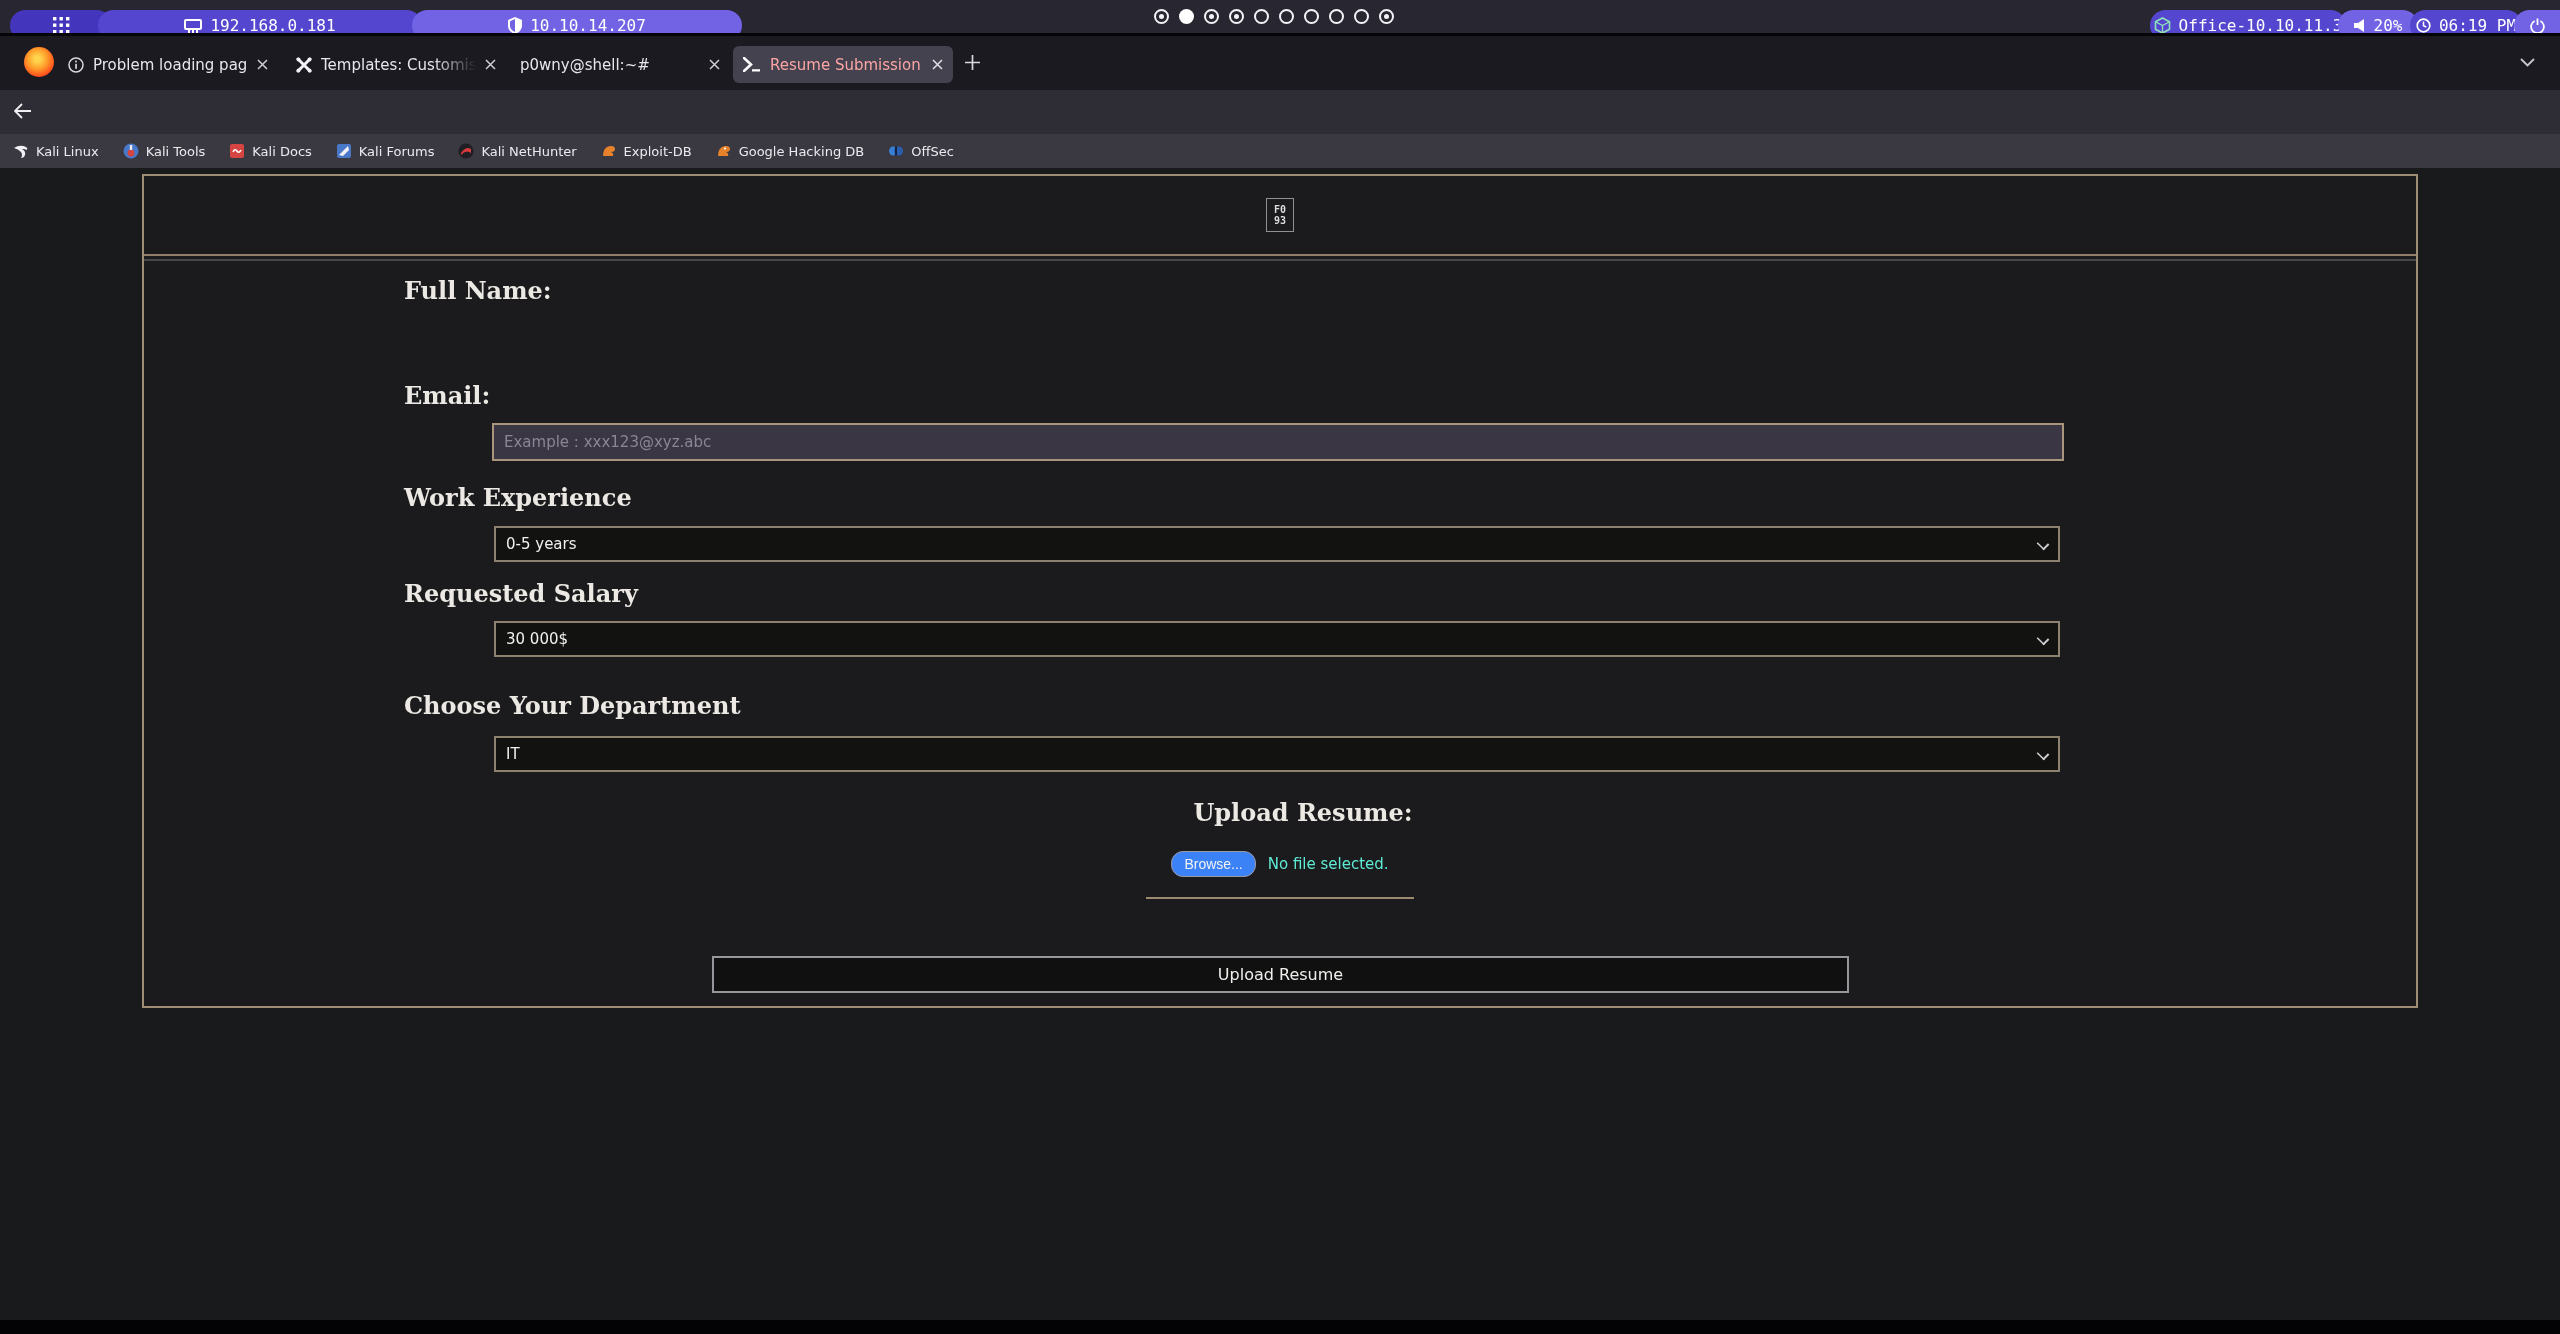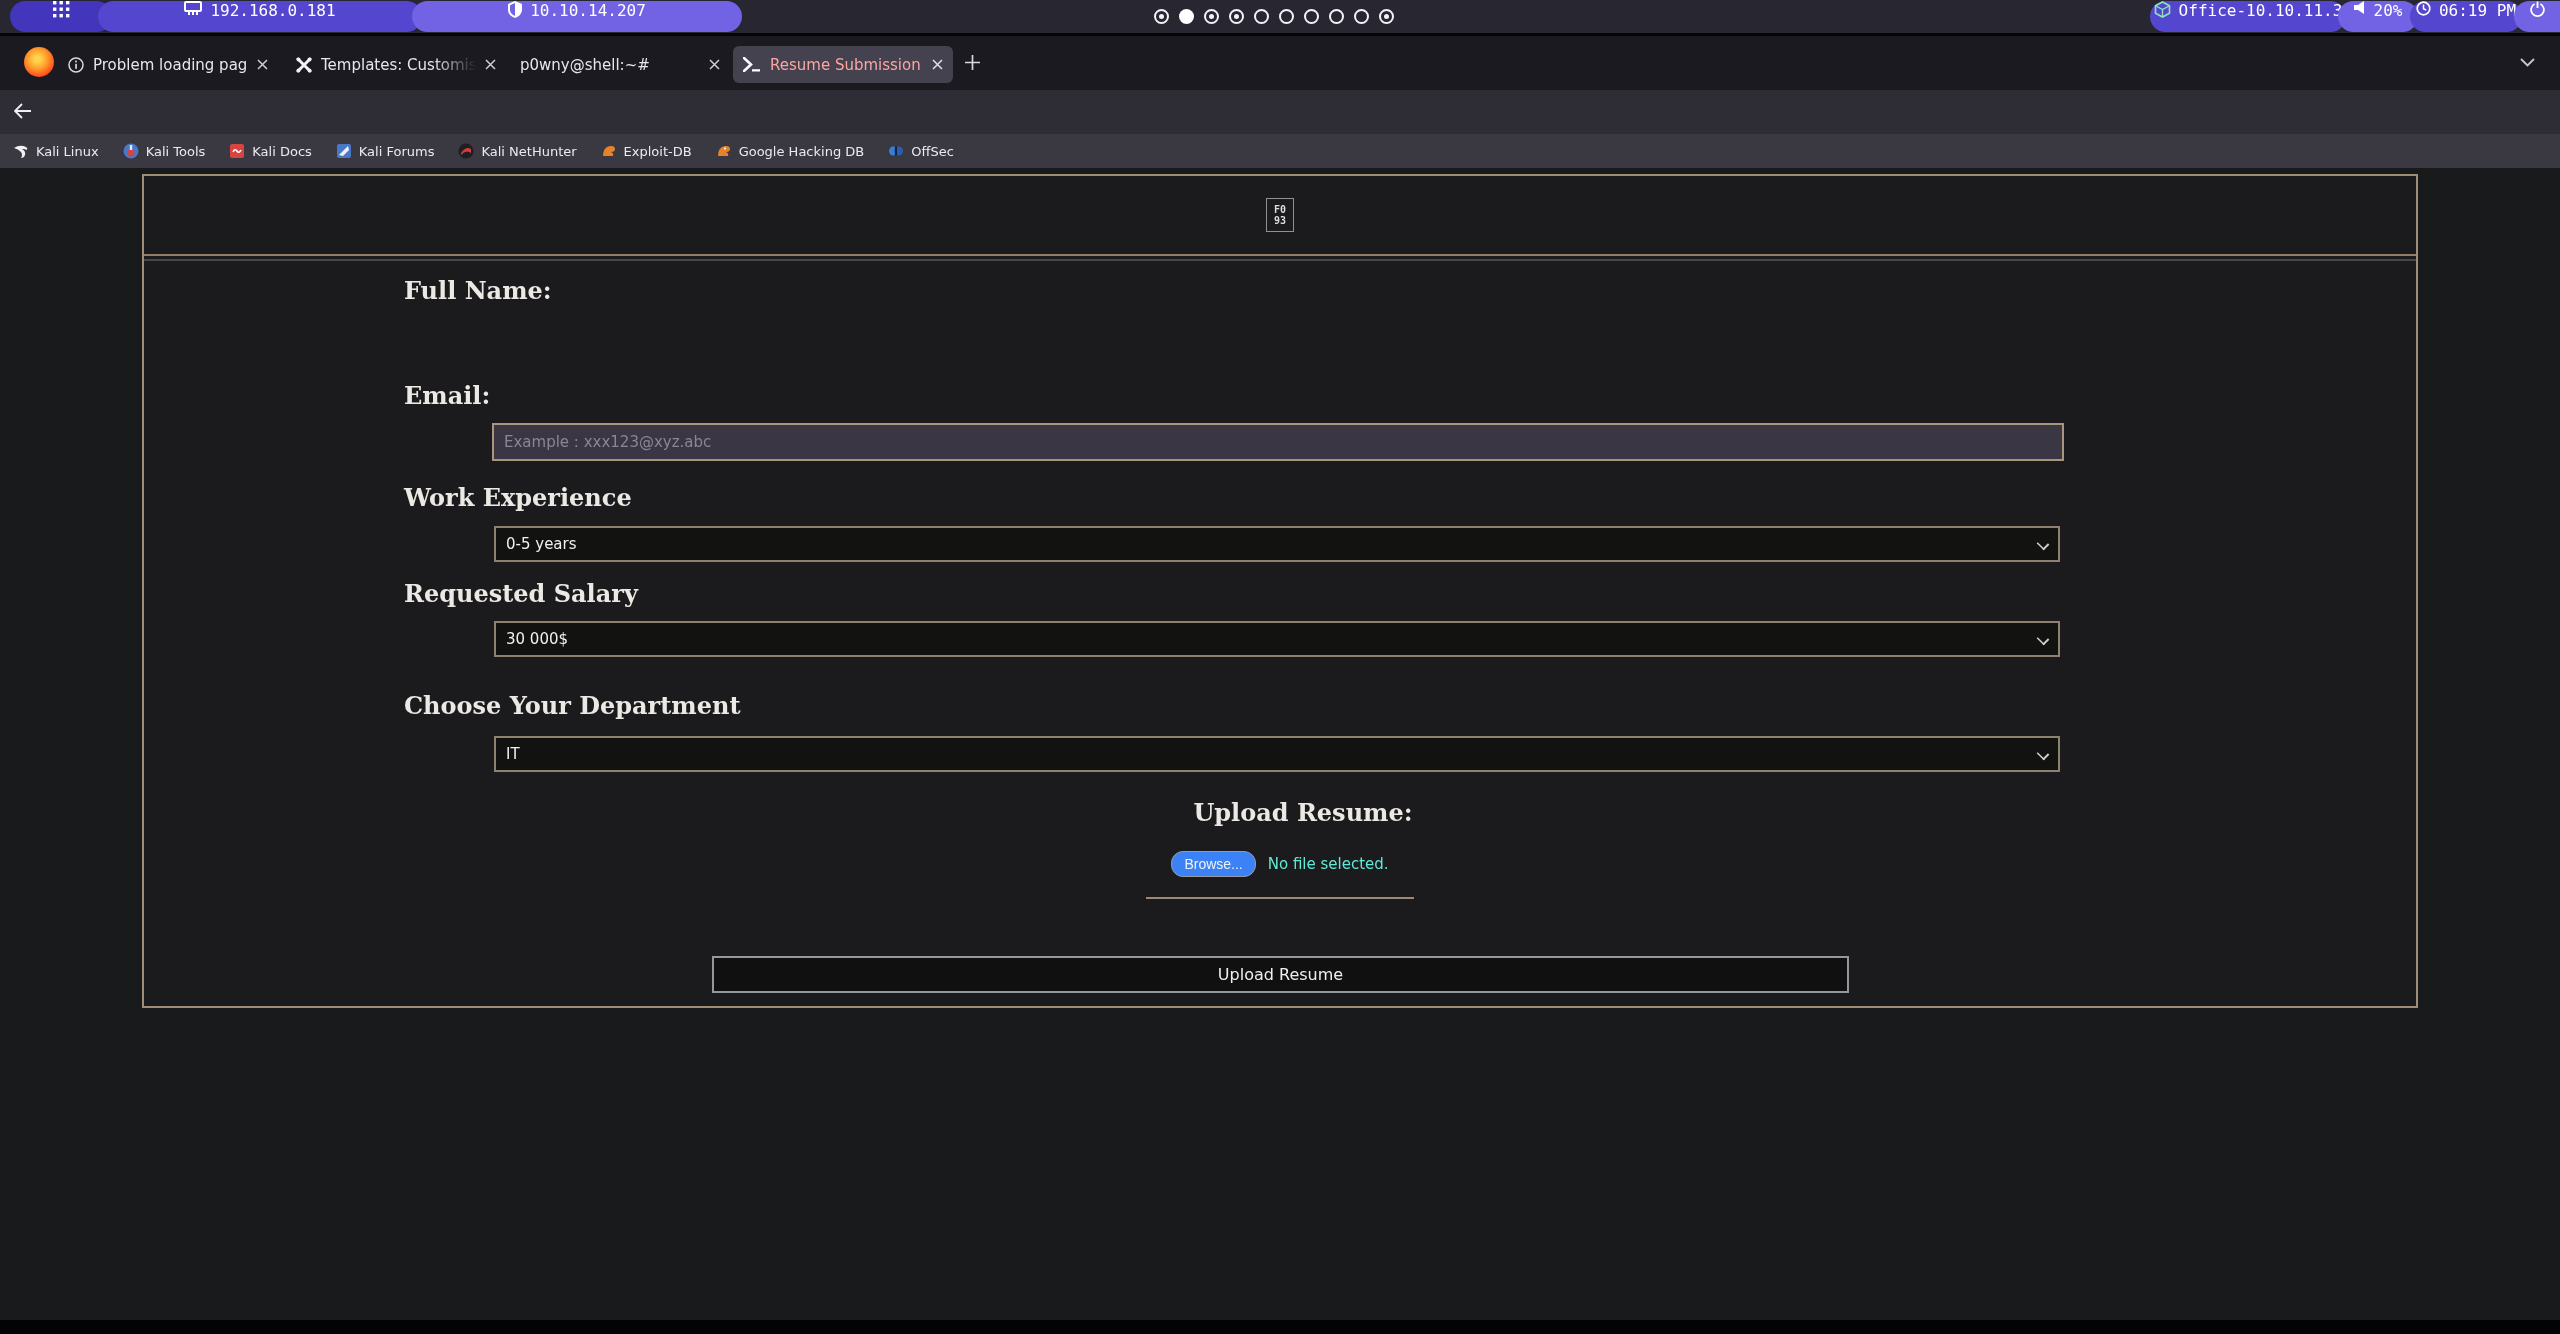--- a/index.html
+++ b/index.html
@@ -2,21 +2,21 @@
 <html><head>
 <meta charset="utf-8">
 <style>
   html,body{margin:0;padding:0;background:#000;}
   .screen{position:relative;width:2560px;height:1334px;background:#000;overflow:hidden;
           font-family:"DejaVu Sans",sans-serif;color:#e9e8ec;}
 
   
   .panel{position:absolute;left:0;top:0;width:2560px;height:33px;background:#282731;
          font-family:"DejaVu Sans Mono",monospace;font-size:16px;color:#fff;}
-  .pill{position:absolute;top:1px;height:31px;border-radius:16px;display:flex;align-items:flex-start;
+  .pill{position:absolute;top:10px;height:31px;border-radius:16px;display:flex;align-items:center;
         justify-content:center;gap:8px;}
   .pill-dark{background:#4336bd;}
   .pill-mid{background:#5546cf;}
   .pill-light{background:#7163e3;}
   .ws-row{position:absolute;left:1154px;top:0;height:33px;display:flex;align-items:center;gap:10px;}
   .ws{width:15px;height:15px;border-radius:50%;box-sizing:border-box;position:relative;}
   .ws.ring,.ws.ring-dot{border:2px solid #f2f2f6;}
   .ws.active{background:#ffffff;}
   .ws.ring-dot::after{content:"";position:absolute;left:50%;top:50%;width:5px;height:5px;margin:-2.5px 0 0 -2.5px;
         border-radius:50%;background:#f2f2f6;}

